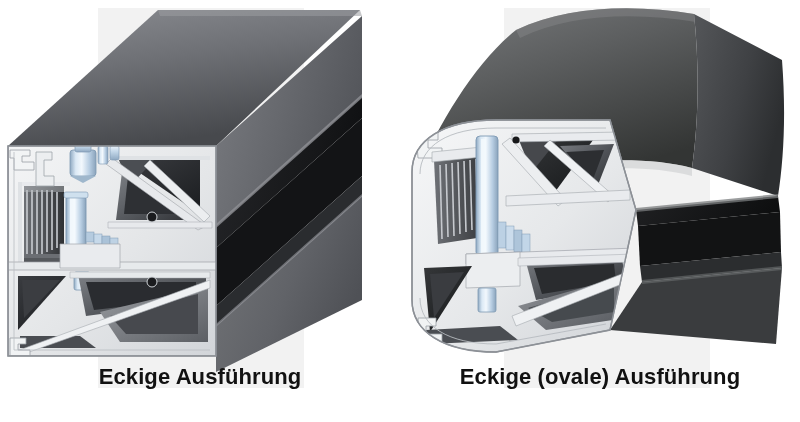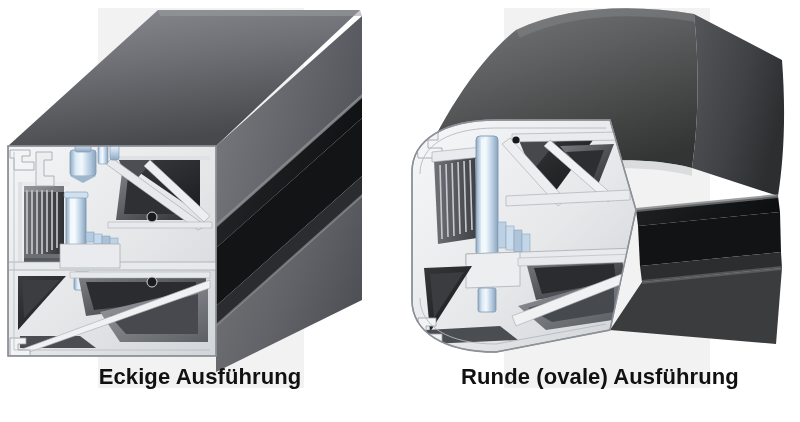--- a/index.html
+++ b/index.html
@@ -361,16 +361,16 @@
           <path d="M20,298 C20,326 48,344 96,344 L206,324" fill="none" stroke="#b7bbc0" stroke-width="0.9"></path>
         </g>
 
         <path d="M12,172 C12,140 44,120 96,120 L210,120 L236,210 L210,330 L96,352 C44,352 12,332 12,300 Z" fill="none" stroke="#8d9197" stroke-width="1.5"></path>
       </g>
     </svg>
   </div>
 
   <div class="caption-row">
     <div class="caption">Eckige Ausführung</div>
-    <div class="caption">Runde (ovale) Ausführung</div>
+    <div class="caption">Eckige (ovale) Ausführung</div>
   </div>
 
 </div>
 
 </body></html>

